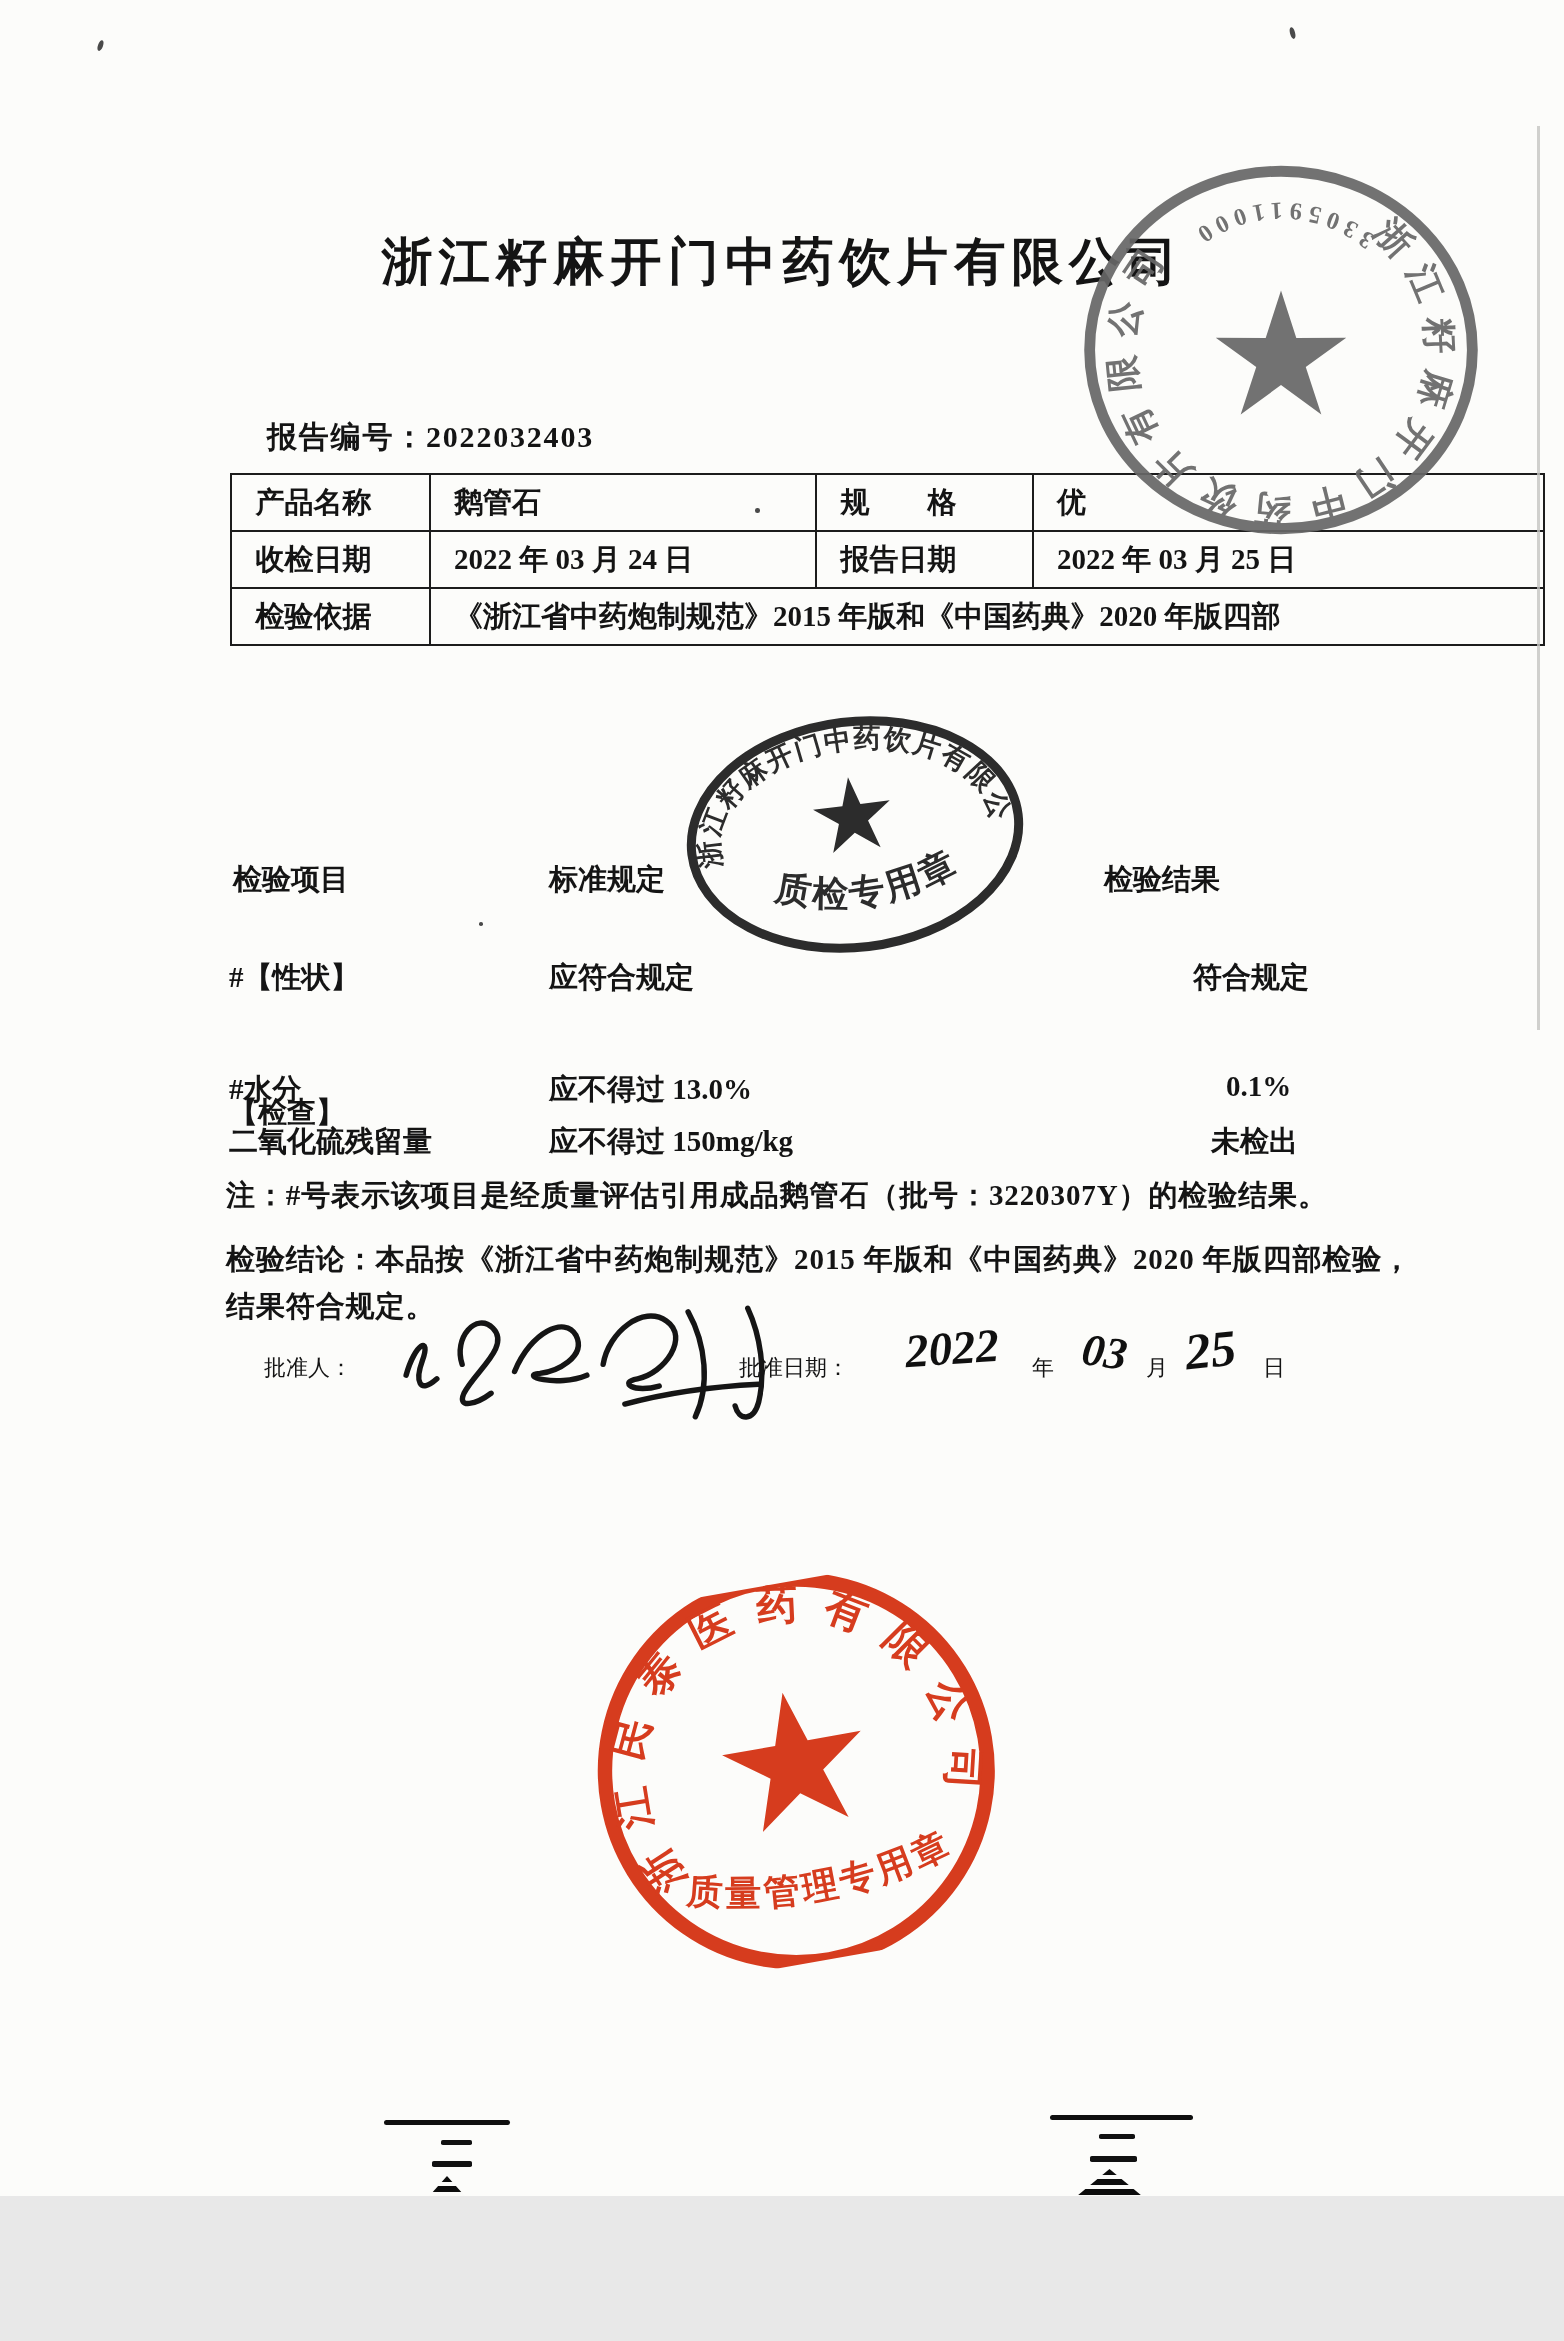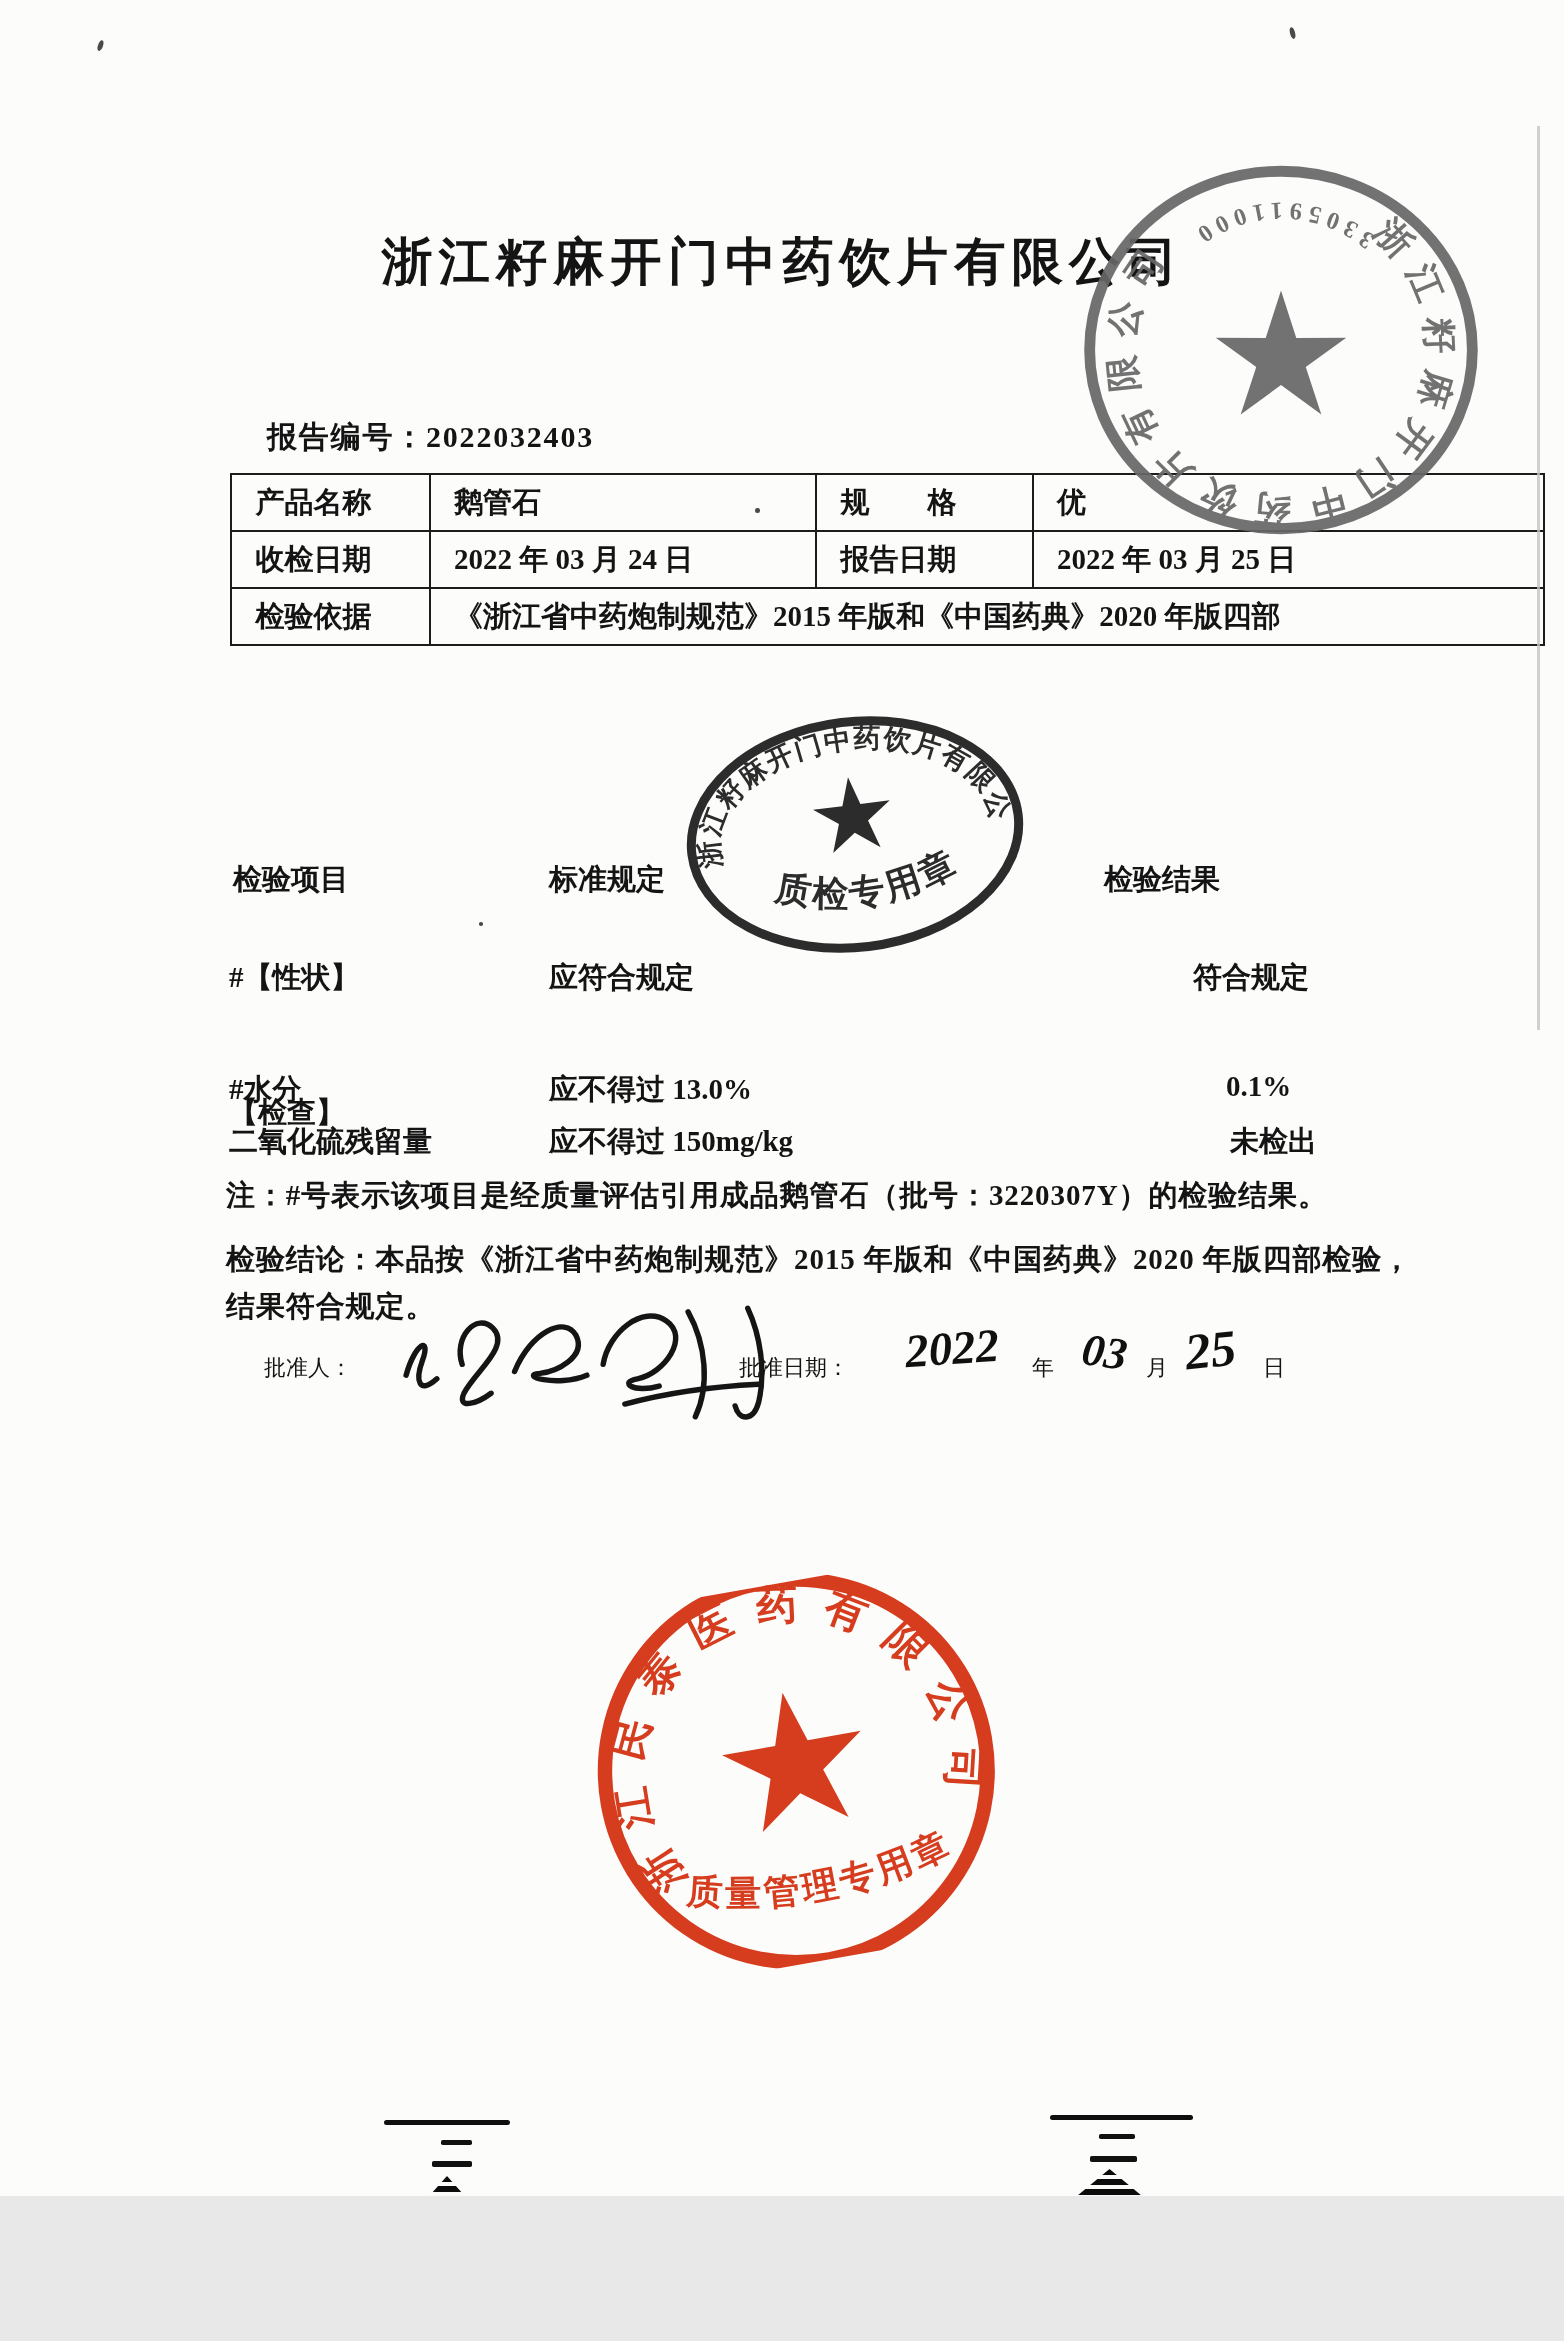--- a/index.html
+++ b/index.html
@@ -87,21 +87,21 @@
   <div class="abs res" style="left:1193px;top:958px;">符合规定</div>
 
   <div class="abs res" style="left:229px;top:1052px;margin-top:41px;">【检查】</div>
 
   <div class="abs res" style="left:229px;top:1070px;">#水分</div>
   <div class="abs res" style="left:549px;top:1070px;">应不得过 13.0%</div>
   <div class="abs res" style="left:1226px;top:1070px;">0.1%</div>
 
   <div class="abs res" style="left:229px;top:1122px;">二氧化硫残留量</div>
   <div class="abs res" style="left:549px;top:1122px;">应不得过 150mg/kg</div>
-  <div class="abs res" style="left:1211px;top:1122px;margin-left:19px;">未检出</div>
+  <div class="abs res" style="left:1211px;top:1122px;">未检出</div>
 
   <div class="abs note" style="left:226px;top:1176px;">注：#号表示该项目是经质量评估引用成品鹅管石（批号：3220307Y）的检验结果。</div>
   <div class="abs concl" style="left:226px;top:1240px;">检验结论：本品按《浙江省中药炮制规范》2015 年版和《中国药典》2020 年版四部检验，</div>
   <div class="abs concl" style="left:226px;top:1287px;">结果符合规定。</div>
 
   <div class="abs appr-label" style="left:264px;top:1353px;">批准人：</div>
   <svg class="abs" style="left:379px;top:1281px;" width="470" height="154" viewBox="0 0 520 170">
     <g fill="none" stroke="#151515" stroke-width="6" stroke-linecap="round" stroke-linejoin="round">
       <path d="M30,104 C40,68 58,60 48,88 C40,110 44,126 64,108"></path>
       <path d="M92,92 C82,62 108,34 126,52 C146,72 106,100 94,124 C86,142 108,136 124,124"></path>

